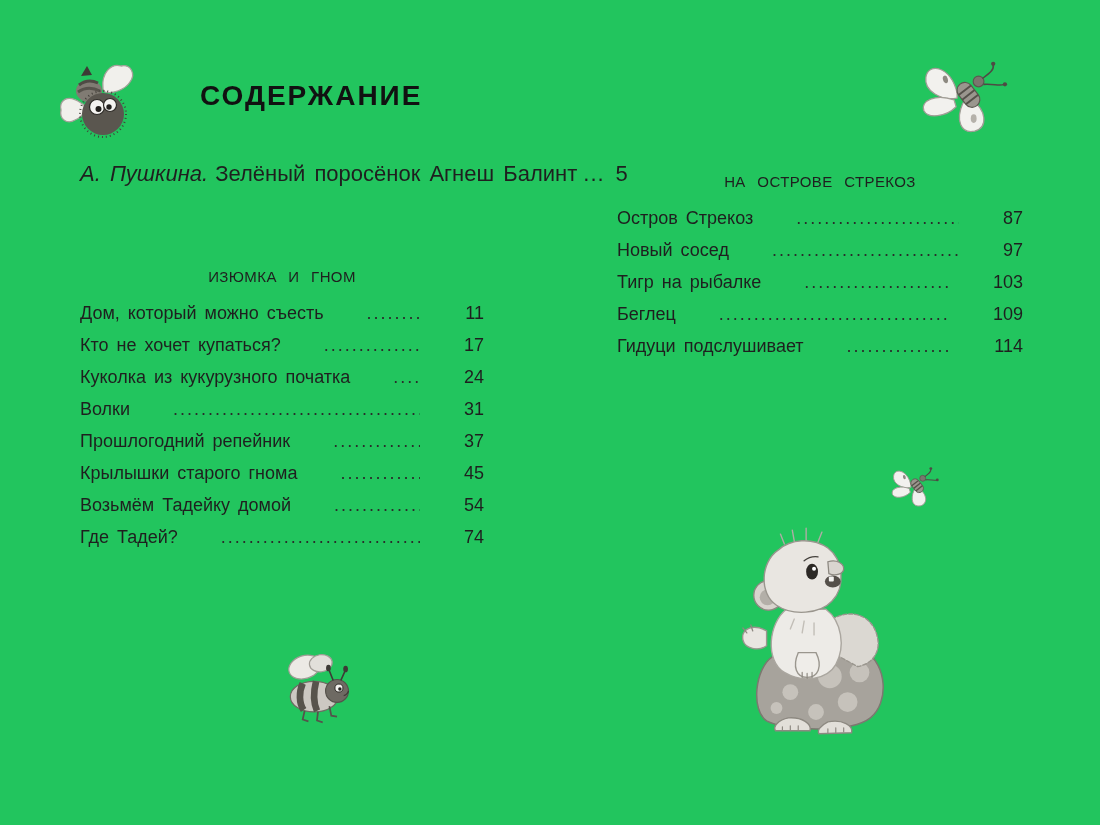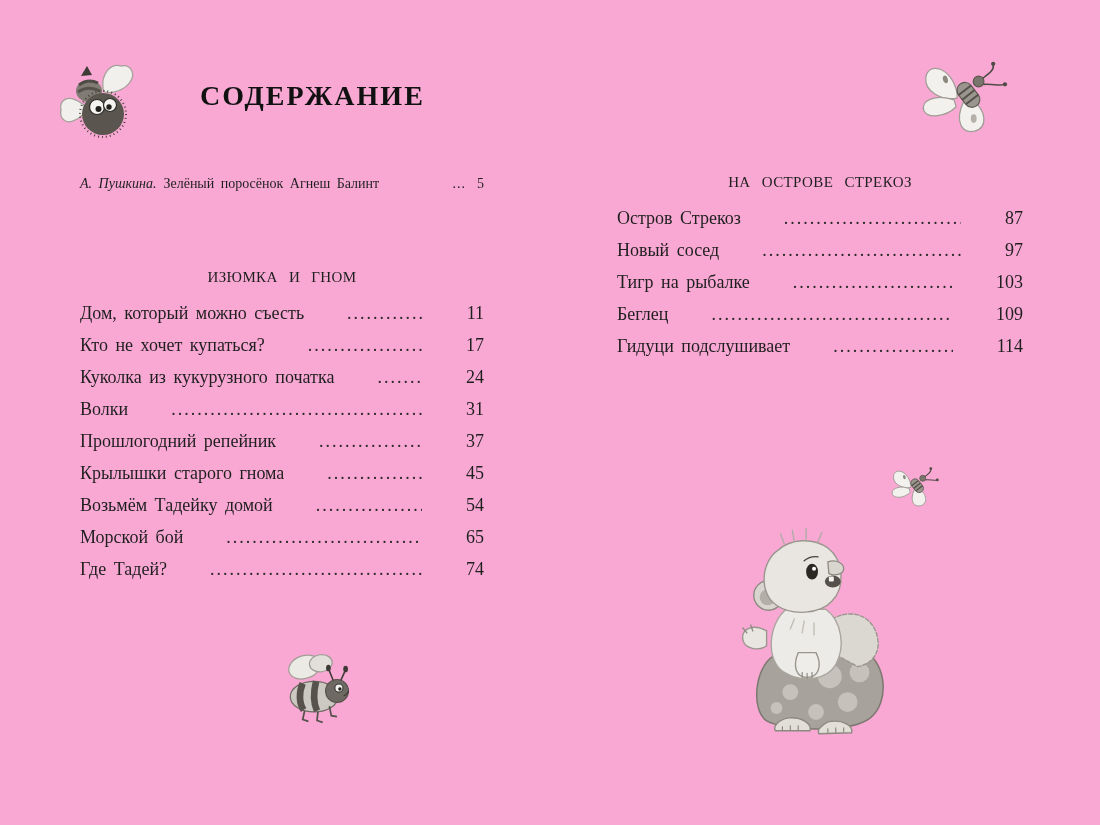--- a/index.html
+++ b/index.html
@@ -1,27 +1,27 @@
 <!DOCTYPE html>
 <html><head>
 <meta charset="utf-8">
 <style>
   html,body{margin:0;padding:0;background:#fff;}
   .page{
-    position:relative;width:1100px;height:825px;background:#f9a8d4;
-    font-family:Liberation Serif, serif;color:#1f1f1f;overflow:hidden;
+    position:relative;width:1100px;height:825px;background:#22c55e;
+    font-family:Liberation Sans, sans-serif;color:#1f1f1f;overflow:hidden;
   }
   .book-title{
     position:absolute;left:200px;top:80px;
     font-size:28px;font-weight:800;letter-spacing:2px;color:#111;
   }
   .intro{
-    position:absolute;left:80px;top:172px;width:404px;
+    position:absolute;left:80px;top:162px;width:404px;
     display:flex;align-items:center;white-space:nowrap;
-    font-size:14px;line-height:24px;word-spacing:3px;
+    font-size:22px;line-height:24px;word-spacing:3px;
   }
   .intro .author{font-style:italic;margin-right:7px;flex:0 0 auto;}
   .intro .spacer{flex:1 1 auto;}
   .intro .idots{margin:0 6px 0 6px;letter-spacing:1px;flex:0 0 auto;}
   .col{position:absolute;font-size:18px;word-spacing:3px;}
   .col-left{left:80px;top:265px;width:404px;}
   .col-right{left:617px;top:170px;width:406px;}
   .heading{
     text-align:center;font-size:15px;line-height:24px;
     word-spacing:7px;letter-spacing:.4px;margin-bottom:8px;
@@ -117,25 +117,20 @@
     </div>
     <div class="entry">
       <span class="t">Крылышки старого гнома</span>
       <span class="dots"></span>
       <span class="num">45</span>
     </div>
     <div class="entry">
       <span class="t">Возьмём Тадейку домой</span>
       <span class="dots"></span>
       <span class="num">54</span>
-    </div>
-    <div class="entry">
-      <span class="t">Морской бой</span>
-      <span class="dots"></span>
-      <span class="num">65</span>
     </div>
     <div class="entry">
       <span class="t">Где Тадей?</span>
       <span class="dots"></span>
       <span class="num">74</span>
     </div>
   </div>
 
   <div class="col col-right">
     <div class="heading">НА ОСТРОВЕ СТРЕКОЗ</div>

